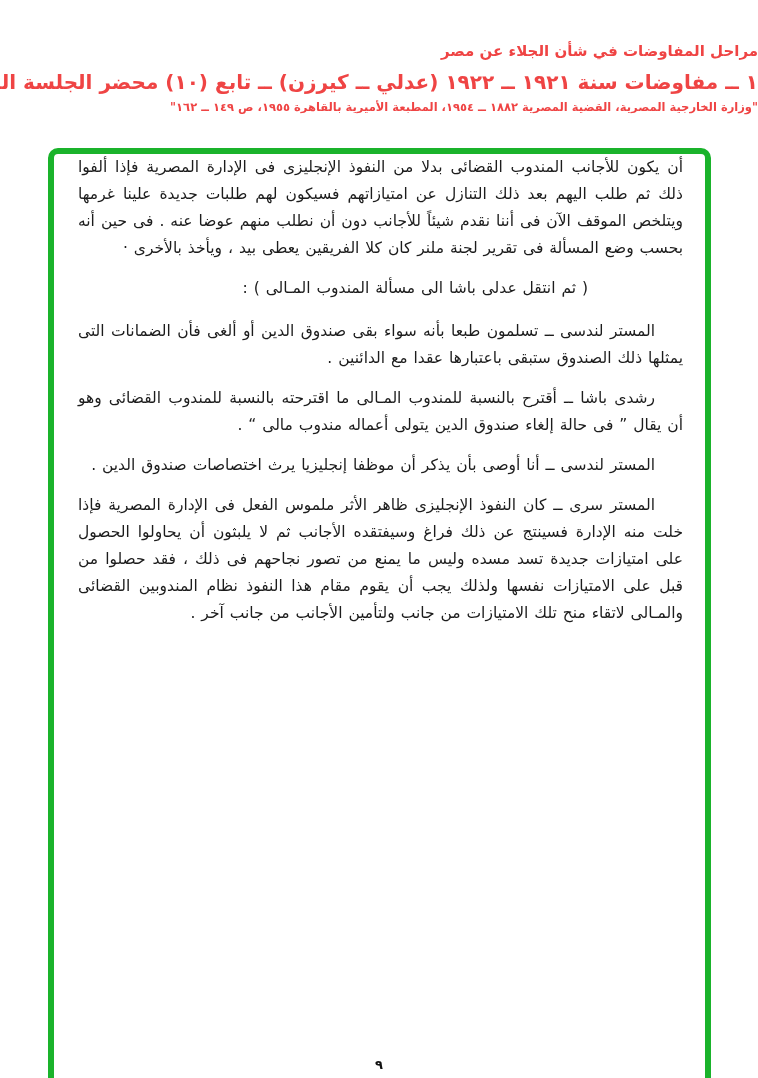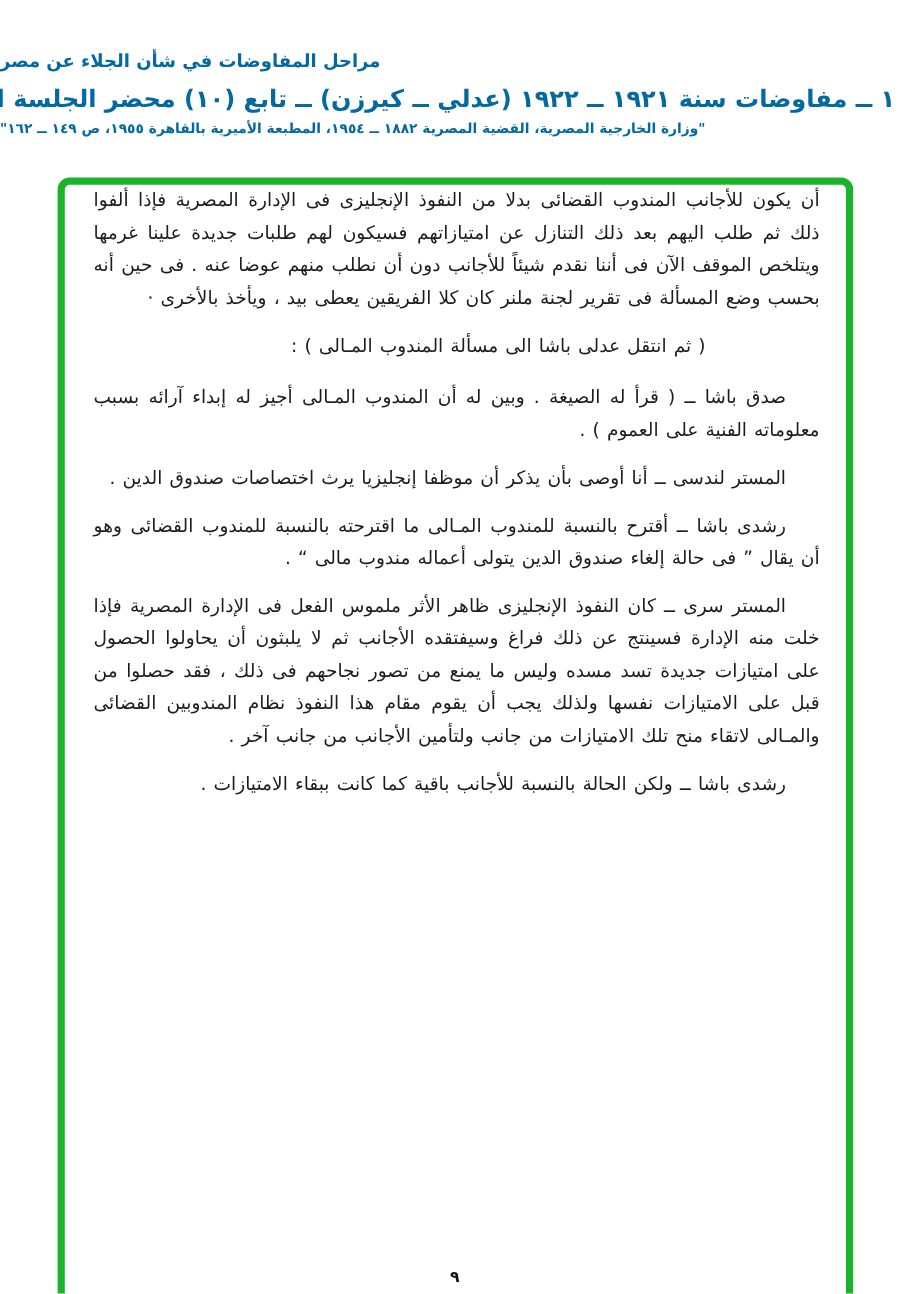--- a/index.html
+++ b/index.html
@@ -14,25 +14,25 @@
     overflow: hidden;
     font-family: "DejaVu Sans", sans-serif;
   }
   .page {
     position: absolute;
     inset: 0;
   }
   .hdr {
     position: absolute;
     left: 0;
-    right: 12px;
-    text-align: left;
+    right: 0;
+    text-align: right;
     direction: rtl;
     font-weight: bold;
-    color: #0369a1;
+    color: #ef4444;
   }
   .hdr-title {
     top: 42px;
     font-size: 15px;
     letter-spacing: 0.2px;
   }
   .hdr-subtitle {
     top: 70px;
     font-size: 20px;
     white-space: nowrap;
@@ -92,22 +92,21 @@
 
   <header>
     <div class="hdr hdr-title">مراحل المفاوضات في شأن الجلاء عن مصر</div>
     <div class="hdr hdr-subtitle">١ ــ مفاوضات سنة ١٩٢١ ــ ١٩٢٢ (عدلي ــ كيرزن) ــ تابع (١٠) محضر الجلسة التاسعة في ١٧ أغسطس ١٩٢١</div>
     <div class="hdr hdr-source">"وزارة الخارجية المصرية، القضية المصرية ١٨٨٢ ــ ١٩٥٤، المطبعة الأميرية بالقاهرة ١٩٥٥، ص ١٤٩ ــ ١٦٢"</div>
   </header>
 
   <div class="frame">
     <p class="para flush">أن يكون للأجانب المندوب القضائى بدلا من النفوذ الإنجليزى فى الإدارة المصرية فإذا ألفوا ذلك ثم طلب اليهم بعد ذلك التنازل عن امتيازاتهم فسيكون لهم طلبات جديدة علينا غرمها ويتلخص الموقف الآن فى أننا نقدم شيئاً للأجانب دون أن نطلب منهم عوضا عنه . فى حين أنه بحسب وضع المسألة فى تقرير لجنة ملنر كان كلا الفريقين يعطى بيد ، ويأخذ بالأخرى ·</p>
     <p class="para stage">( ثم انتقل عدلى باشا الى مسألة المندوب المـالى ) :</p>
-    <p class="para">صدق باشا ــ ( قرأ له الصيغة . وبين له أن المندوب المـالى أجيز له إبداء آرائه بسبب معلوماته الفنية على العموم ) .</p>
+    <p class="para">المستر لندسى ــ تسلمون طبعا بأنه سواء بقى صندوق الدين أو ألغى فأن الضمانات التى يمثلها ذلك الصندوق ستبقى باعتبارها عقدا مع الدائنين .</p>
+    <p class="para">رشدى باشا ــ أقترح بالنسبة للمندوب المـالى ما اقترحته بالنسبة للمندوب القضائى وهو أن يقال ” فى حالة إلغاء صندوق الدين يتولى أعماله مندوب مالى “ .</p>
     <p class="para">المستر لندسى ــ أنا أوصى بأن يذكر أن موظفا إنجليزيا يرث اختصاصات صندوق الدين .</p>
-    <p class="para">رشدى باشا ــ أقترح بالنسبة للمندوب المـالى ما اقترحته بالنسبة للمندوب القضائى وهو أن يقال ” فى حالة إلغاء صندوق الدين يتولى أعماله مندوب مالى “ .</p>
     <p class="para">المستر سرى ــ كان النفوذ الإنجليزى ظاهر الأثر ملموس الفعل فى الإدارة المصرية فإذا خلت منه الإدارة فسينتج عن ذلك فراغ وسيفتقده الأجانب ثم لا يلبثون أن يحاولوا الحصول على امتيازات جديدة تسد مسده وليس ما يمنع من تصور نجاحهم فى ذلك ، فقد حصلوا من قبل على الامتيازات نفسها ولذلك يجب أن يقوم مقام هذا النفوذ نظام المندوبين القضائى والمـالى لاتقاء منح تلك الامتيازات من جانب ولتأمين الأجانب من جانب آخر .</p>
-    <p class="para">رشدى باشا ــ ولكن الحالة بالنسبة للأجانب باقية كما كانت ببقاء الامتيازات .</p>
   </div>
 
   <div class="pagenum">٩</div>
 
 </div>
 
 </body></html>

